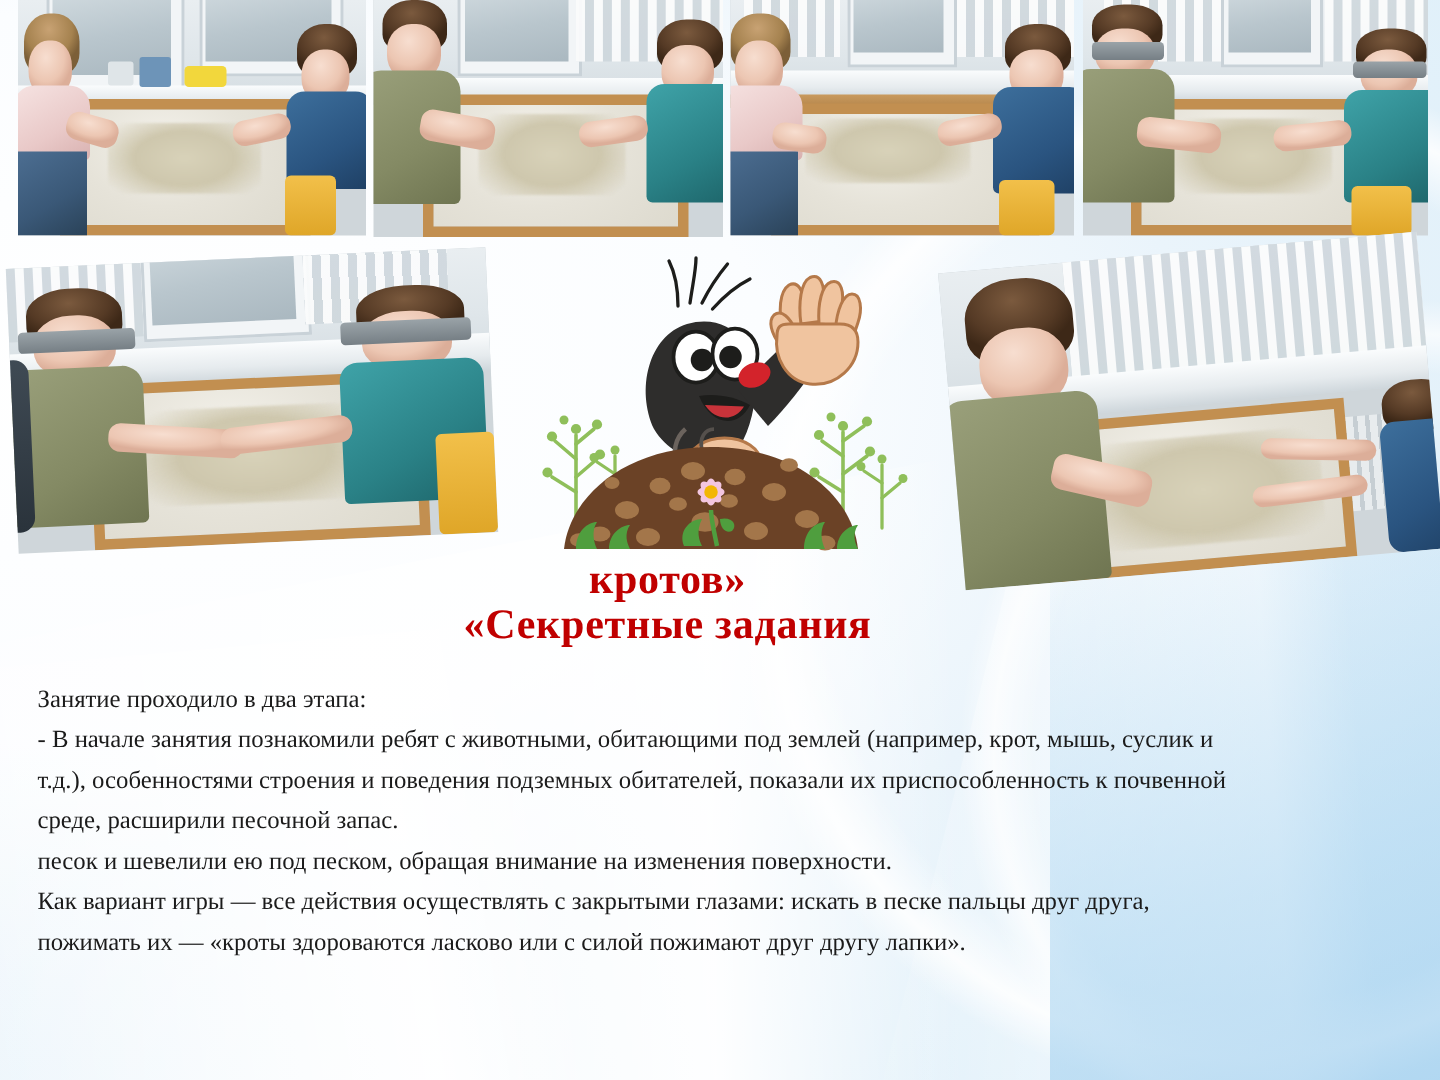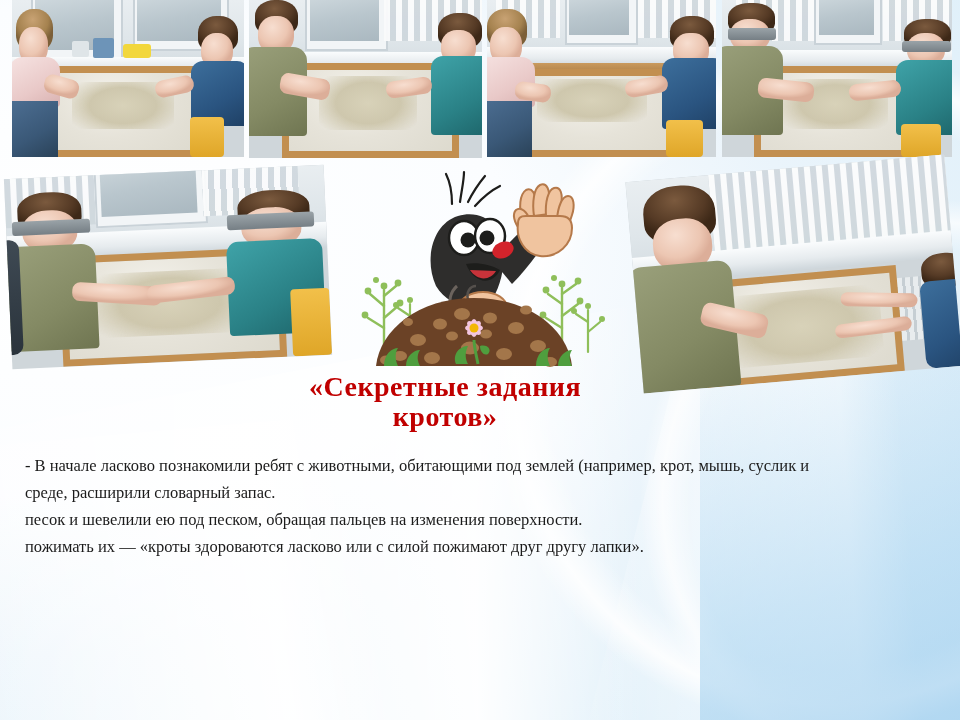--- a/index.html
+++ b/index.html
@@ -388,24 +388,27 @@
           <ellipse cx="134" cy="160" rx="4" ry="9" transform="rotate(90 134 160)"></ellipse>
           <ellipse cx="134" cy="160" rx="4" ry="9" transform="rotate(135 134 160)"></ellipse>
         </g>
         <circle cx="134" cy="160" r="4.5" fill="#f2b705"></circle>
         <path d="M140 178 C148 176 152 182 148 186 C144 188 140 184 140 178 Z" fill="#4f9e3e"></path>
       </g>
     </svg>
   </div>
 
   <div class="title" style="left:280px;top:372px;width:330px;">
+    <div>кротов»</div>
     <div>«Секретные задания</div>
-    <div>кротов»</div>
   </div>
 
   <div class="body-text" style="left:25px;top:452px;width:920px;">
-    <span class="ln">- В начале ласково познакомили ребят с животными, обитающими под землей (например, крот, мышь, суслик и</span>
-    <span class="ln">среде, расширили словарный запас.</span>
-    <span class="ln">песок и шевелили ею под песком, обращая пальцев на изменения поверхности.</span>
+    <span class="ln">Занятие проходило в два этапа:</span>
+    <span class="ln">- В начале занятия познакомили ребят с животными, обитающими под землей (например, крот, мышь, суслик и</span>
+    <span class="ln">т.д.), особенностями  строения и поведения подземных обитателей, показали их приспособленность к почвенной</span>
+    <span class="ln">среде, расширили песочной запас.</span>
+    <span class="ln">песок и шевелили ею под песком, обращая внимание на изменения поверхности.</span>
+    <span class="ln">Как вариант игры — все действия осуществлять с закрытыми глазами: искать в песке пальцы друг друга,</span>
     <span class="ln">пожимать их — «кроты здороваются ласково или с силой пожимают друг другу лапки».</span>
   </div>
 
 </div>
 
 </body></html>

